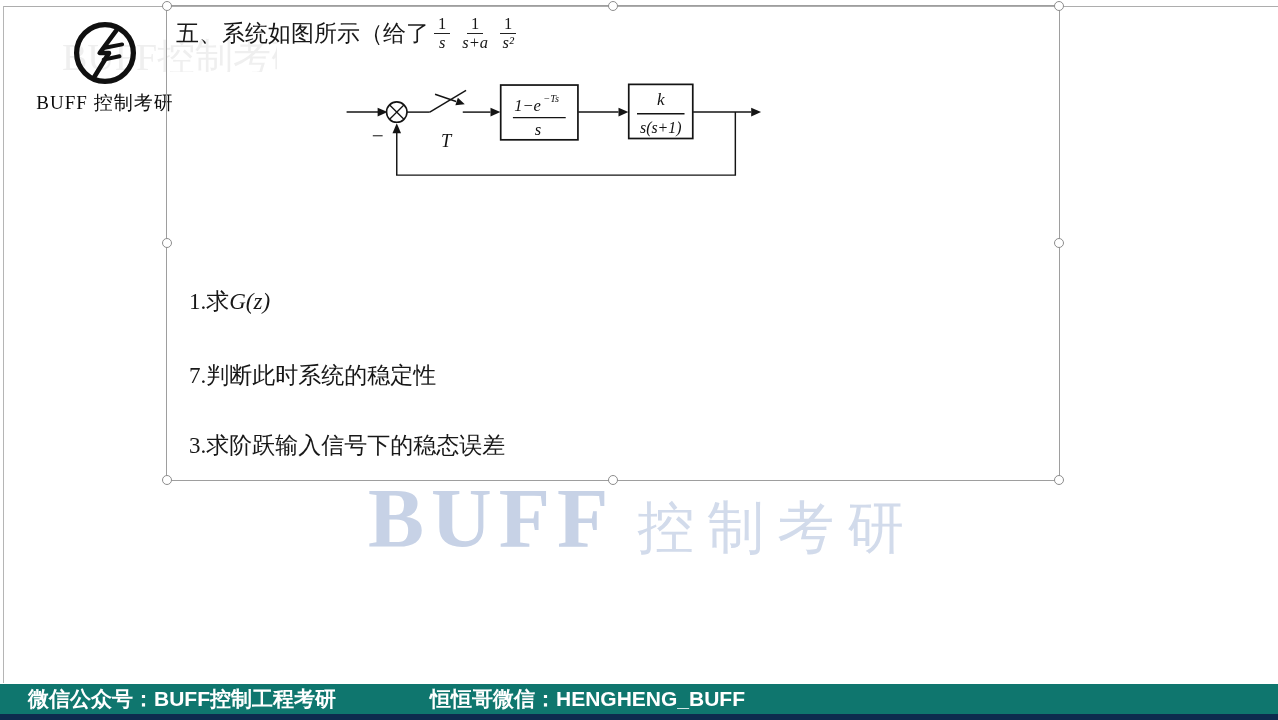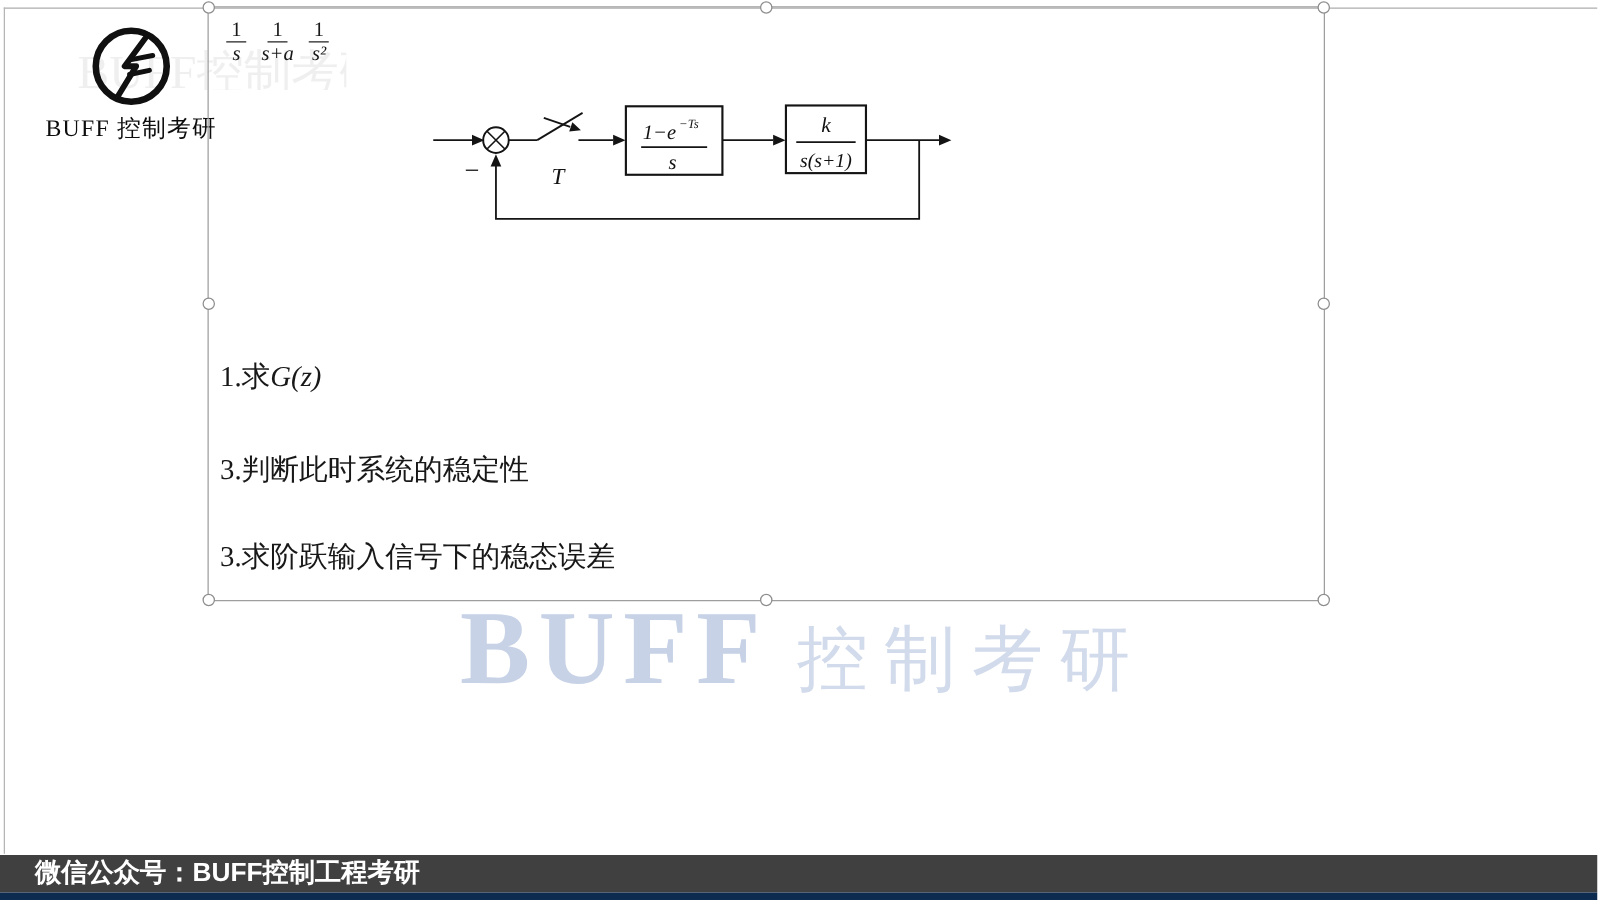--- a/index.html
+++ b/index.html
@@ -28,21 +28,21 @@
 
   
   .title-row{left:176px;top:10px;height:46px;display:flex;align-items:center;
              font-size:23px;white-space:nowrap;color:#181818;}
   .frac{display:inline-flex;flex-direction:column;align-items:center;justify-content:center;
         margin:0 5px;font-size:16.5px;line-height:1.08;}
   .frac .num{padding:0 4px;border-bottom:1.6px solid #222;}
   .frac .den{padding:0 2px;font-style:italic;}
 
   
-  .question{left:176px;font-size:23px;color:#181818;white-space:nowrap;}
+  .question{left:189px;font-size:23px;color:#181818;white-space:nowrap;}
   .q-math{font-style:italic;}
 
   
   .diagram{left:340px;top:70px;z-index:5;}
   .diagram text{font-family:"Liberation Serif",serif;fill:#121212;}
 
   
   .center-wm{left:368px;top:470px;white-space:nowrap;z-index:10;}
   .center-wm .wm-en{font-size:84px;font-weight:bold;letter-spacing:7px;color:#c7d2e6;
                     font-family:"Liberation Serif",serif;}
@@ -67,20 +67,21 @@
   <svg class="logo-circle" width="66" height="66" viewBox="0 0 100 100">
     <circle cx="50" cy="50" r="43" fill="none" stroke="#101010" stroke-width="8"></circle>
     <path d="M70,12 L42,50 L56,50 L34,86" fill="none" stroke="#101010" stroke-width="7" stroke-linecap="round" stroke-linejoin="round"></path>
     <path d="M50,42 L76,37" fill="none" stroke="#101010" stroke-width="6" stroke-linecap="round"></path>
     <path d="M48,60 L72,55" fill="none" stroke="#101010" stroke-width="6" stroke-linecap="round"></path>
   </svg>
   <div class="logo-text">BUFF 控制考研</div>
 </div>
 
 <div class="abs title-row">
+  <span>五、系统如图所示（给了</span>
   <span class="frac">
     <span class="num">1</span>
     <span class="den">s</span>
   </span>
   <span class="frac">
     <span class="num">1</span>
     <span class="den">s+a</span>
   </span>
   <span class="frac">
     <span class="num">1</span>
@@ -130,37 +131,38 @@
   <text x="648" y="110" font-size="15.5" font-style="italic">−Ts</text>
   <text x="640" y="160" font-size="25" font-style="italic" text-anchor="middle">s</text>
   <text x="826" y="115" font-size="26" font-style="italic" text-anchor="middle">k</text>
   <text x="826" y="157" font-size="24" font-style="italic" text-anchor="middle">s(s+1)</text>
 </svg>
 
 <div class="abs question" style="top:286px">
   <span>1.求</span><span class="q-math">G(z)</span>
 </div>
 <div class="abs question" style="top:360px">
-  <span>3.判断此时系统的稳定性</span><span class="q-math"></span>
+  <span>7.判断此时系统的稳定性</span><span class="q-math"></span>
 </div>
 <div class="abs question" style="top:430px">
   <span>3.求阶跃输入信号下的稳态误差</span><span class="q-math"></span>
 </div>
 
 <div class="abs center-wm">
   <span class="wm-en" style="color: rgb(199, 210, 230);">BUFF</span><span class="wm-cn">控制考研</span>
 </div>
 
 <div class="abs content-box">
   <div class="handle" style="left:-5px;top:-5px"></div>
   <div class="handle" style="left:441px;top:-5px"></div>
   <div class="handle" style="left:887px;top:-5px"></div>
   <div class="handle" style="left:-5px;top:232px"></div>
   <div class="handle" style="left:887px;top:232px"></div>
   <div class="handle" style="left:-5px;top:469px"></div>
   <div class="handle" style="left:441px;top:469px"></div>
   <div class="handle" style="left:887px;top:469px"></div>
 </div>
 
-<div class="abs footer-bar" id="footerBar" style="background: #404040;">
+<div class="abs footer-bar" id="footerBar" style="background: #0f766e;">
   <div class="footer-item" style="left:28px">微信公众号：BUFF控制工程考研</div>
+  <div class="footer-item" style="left:430px">恒恒哥微信：HENGHENG_BUFF</div>
 </div>
 <div class="abs footer-strip" id="footerStrip" style="background: rgb(13, 43, 78);"></div>
 
 </body></html>

